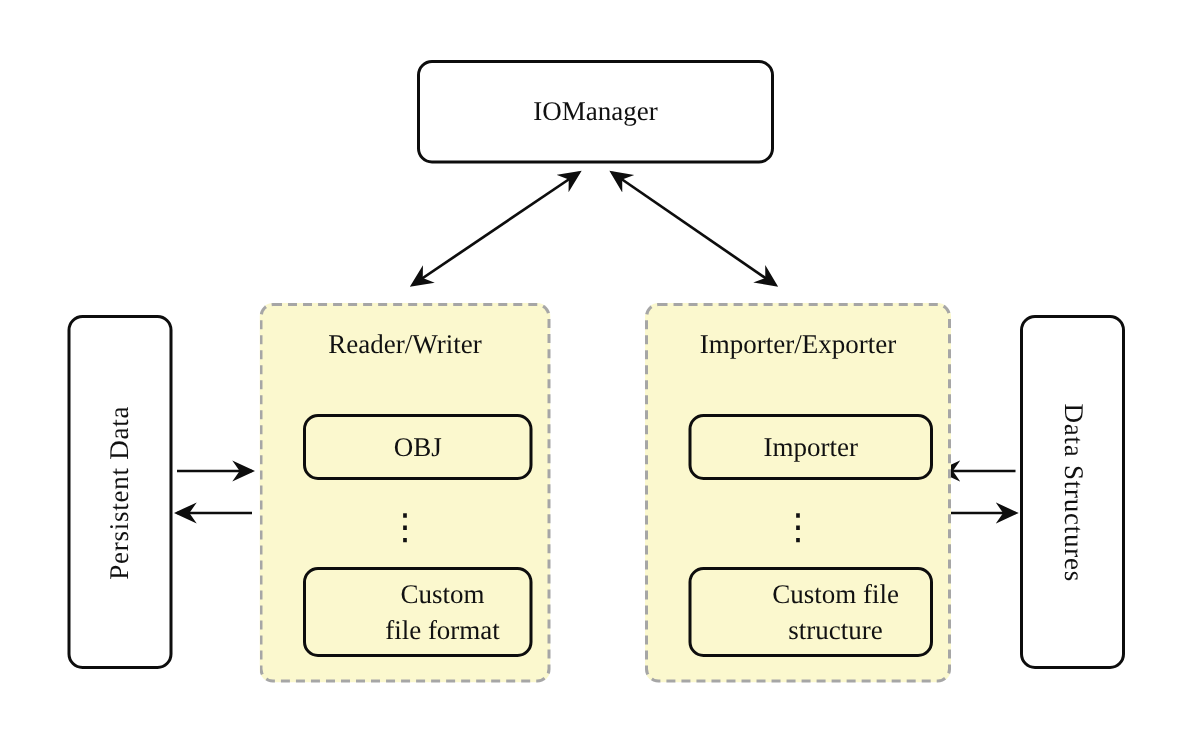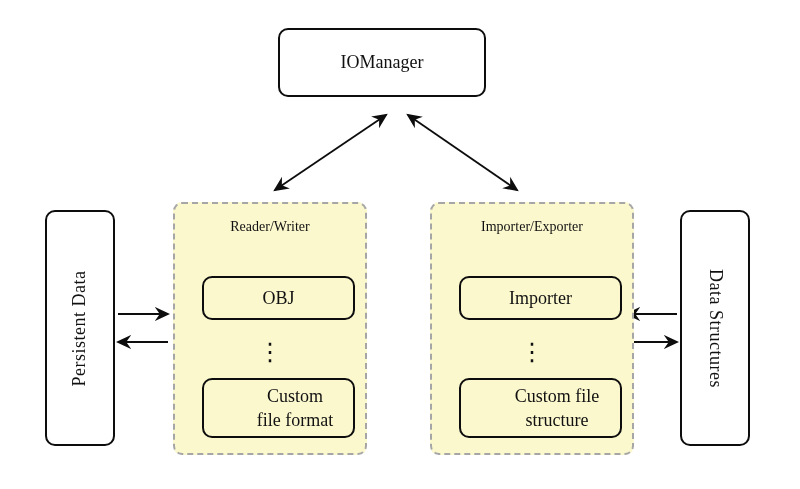--- a/index.html
+++ b/index.html
@@ -32,21 +32,21 @@
   .node {
     position: absolute;
     background: var(--box-fill);
     border: 2.5px solid var(--box-border);
     border-radius: 10px;
     display: flex;
     align-items: center;
     justify-content: center;
     font-size: 18px;
   }
-  .manager-box { left: 278px; top: 28px; width: 208px; height: 69px; }
+  .manager-box { left: 278px; top: 40px; width: 238px; height: 69px; }
   .side-box    { width: 70px; }
   .side-box.left  { left: 45px;  top: 210px; height: 236px; }
   .side-box.right { left: 680px; top: 210px; height: 236px; }
   .vlabel { white-space: nowrap; letter-spacing: 0.5px; }
   .side-box.left  .vlabel { transform: rotate(-90deg); }
   .side-box.right .vlabel { transform: rotate(90deg); }
 
   .group {
     position: absolute;
     top: 202px;
@@ -54,21 +54,21 @@
     background: var(--group-fill);
     border: 2px dashed var(--group-border);
     border-radius: 9px;
   }
   .group.reader-writer     { left: 173px; width: 194px; }
   .group.importer-exporter { left: 430px; width: 204px; }
   .group-label {
     position: absolute;
     top: 15px; left: 0; right: 0;
     text-align: center;
-    font-size: 14px;
+    font-size: 18px;
     white-space: nowrap;
   }
   .inner-box {
     position: absolute;
     left: 10px; right: 10px;
     background: var(--group-fill);
     border: 2.5px solid var(--box-border);
     border-radius: 10px;
     display: flex;
     flex-direction: column;

